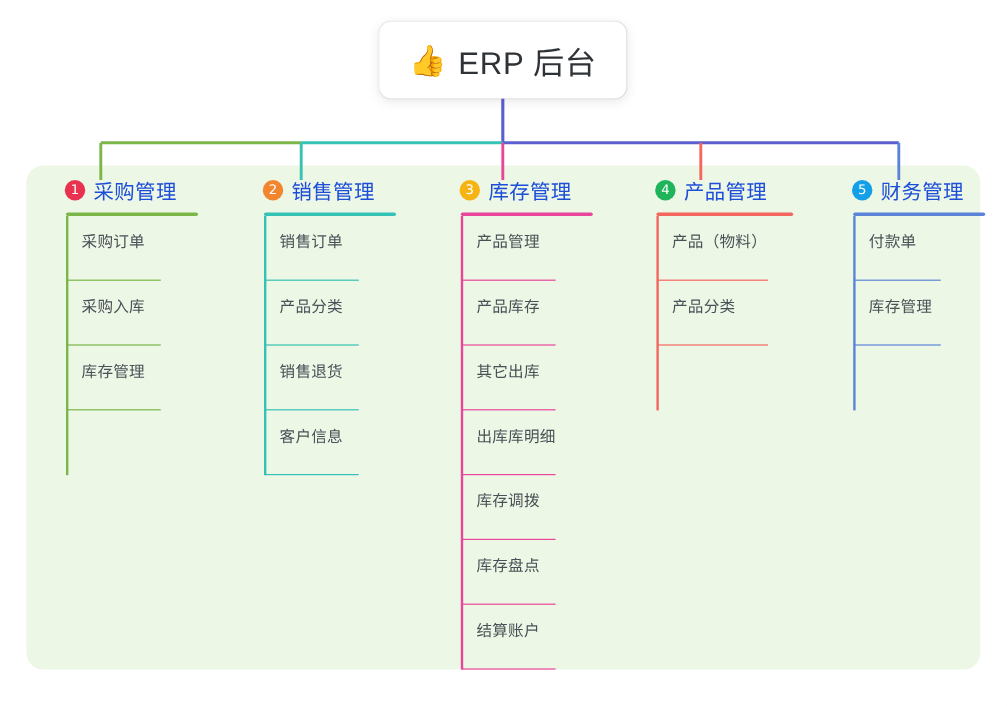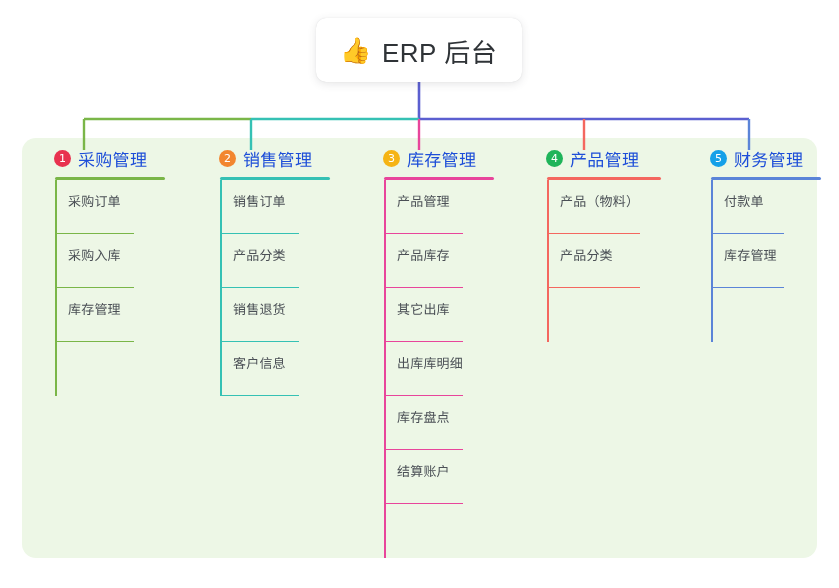--- a/index.html
+++ b/index.html
@@ -238,20 +238,24 @@
           </div>
           <div class="leaf">
             <span class="leaf-label">其它出库</span>
             <div class="leaf-rule" style="background: rgb(232, 69, 155); width: 78px;"></div>
           </div>
           <div class="leaf">
             <span class="leaf-label">出库库明细</span>
             <div class="leaf-rule" style="background: rgb(232, 69, 155); width: 78px;"></div>
           </div>
           <div class="leaf">
+            <span class="leaf-label">库存调拨</span>
+            <div class="leaf-rule" style="background: rgb(232, 69, 155); width: 78px;"></div>
+          </div>
+          <div class="leaf">
             <span class="leaf-label">库存盘点</span>
             <div class="leaf-rule" style="background: rgb(232, 69, 155); width: 78px;"></div>
           </div>
           <div class="leaf">
             <span class="leaf-label">结算账户</span>
             <div class="leaf-rule" style="background: rgb(232, 69, 155); width: 78px;"></div>
           </div>
         </div>
       </div>
       <div class="branch" style="left: 530px; width: 148px;">

